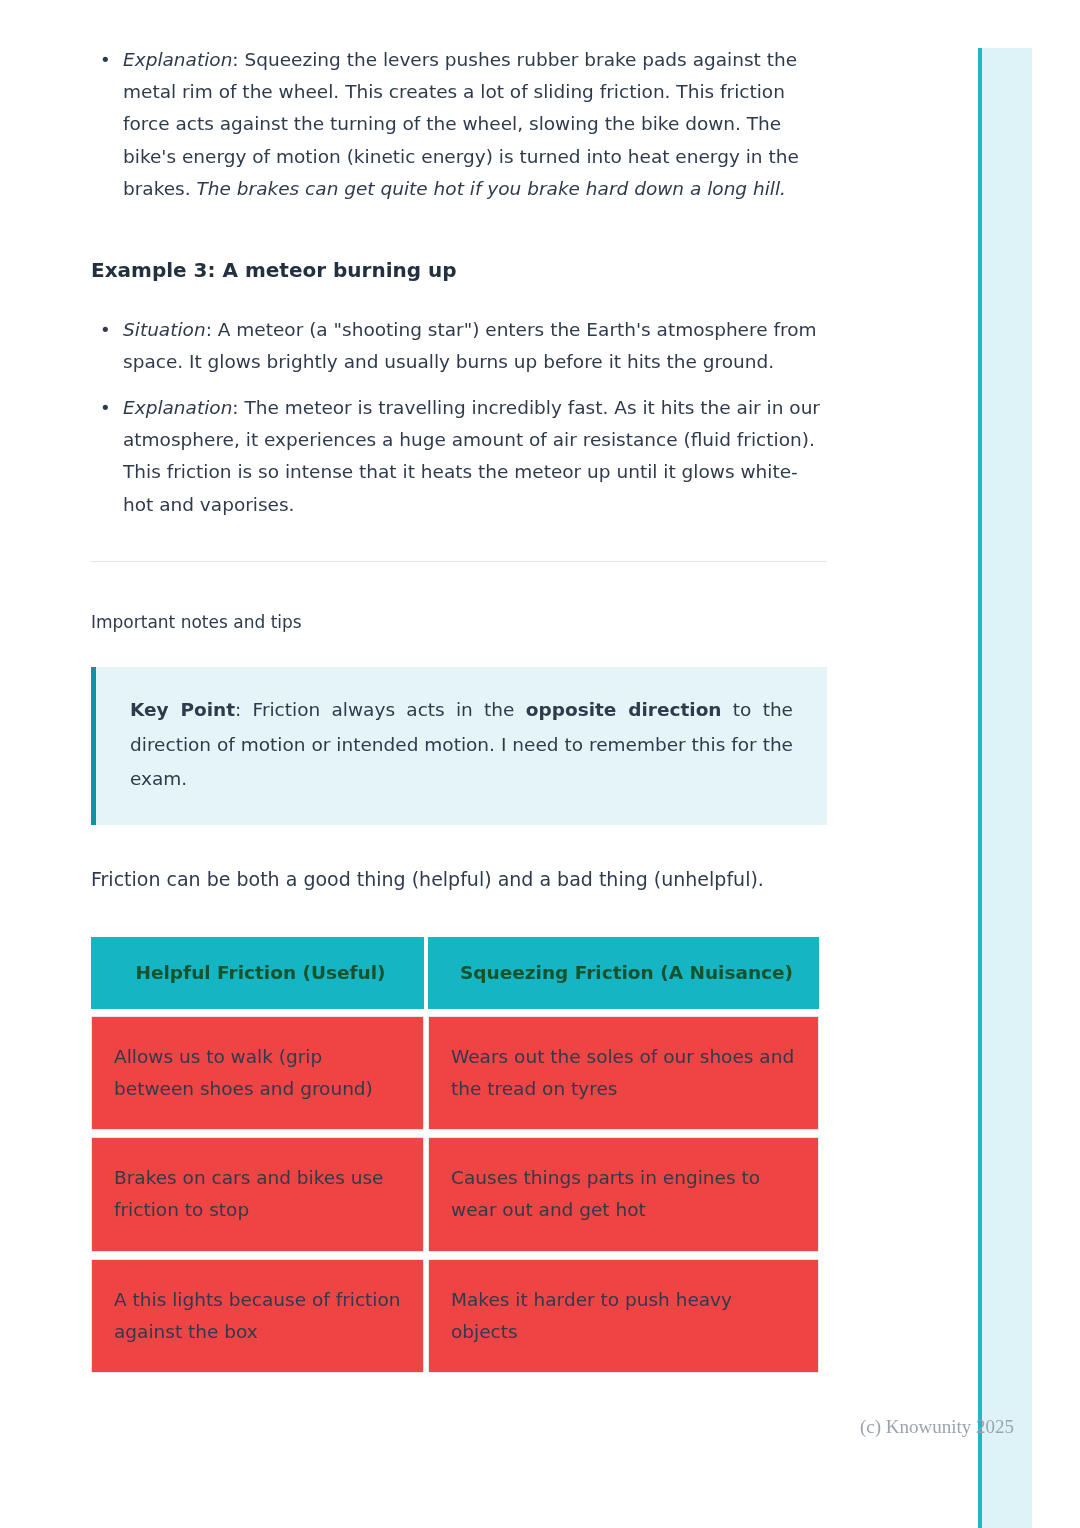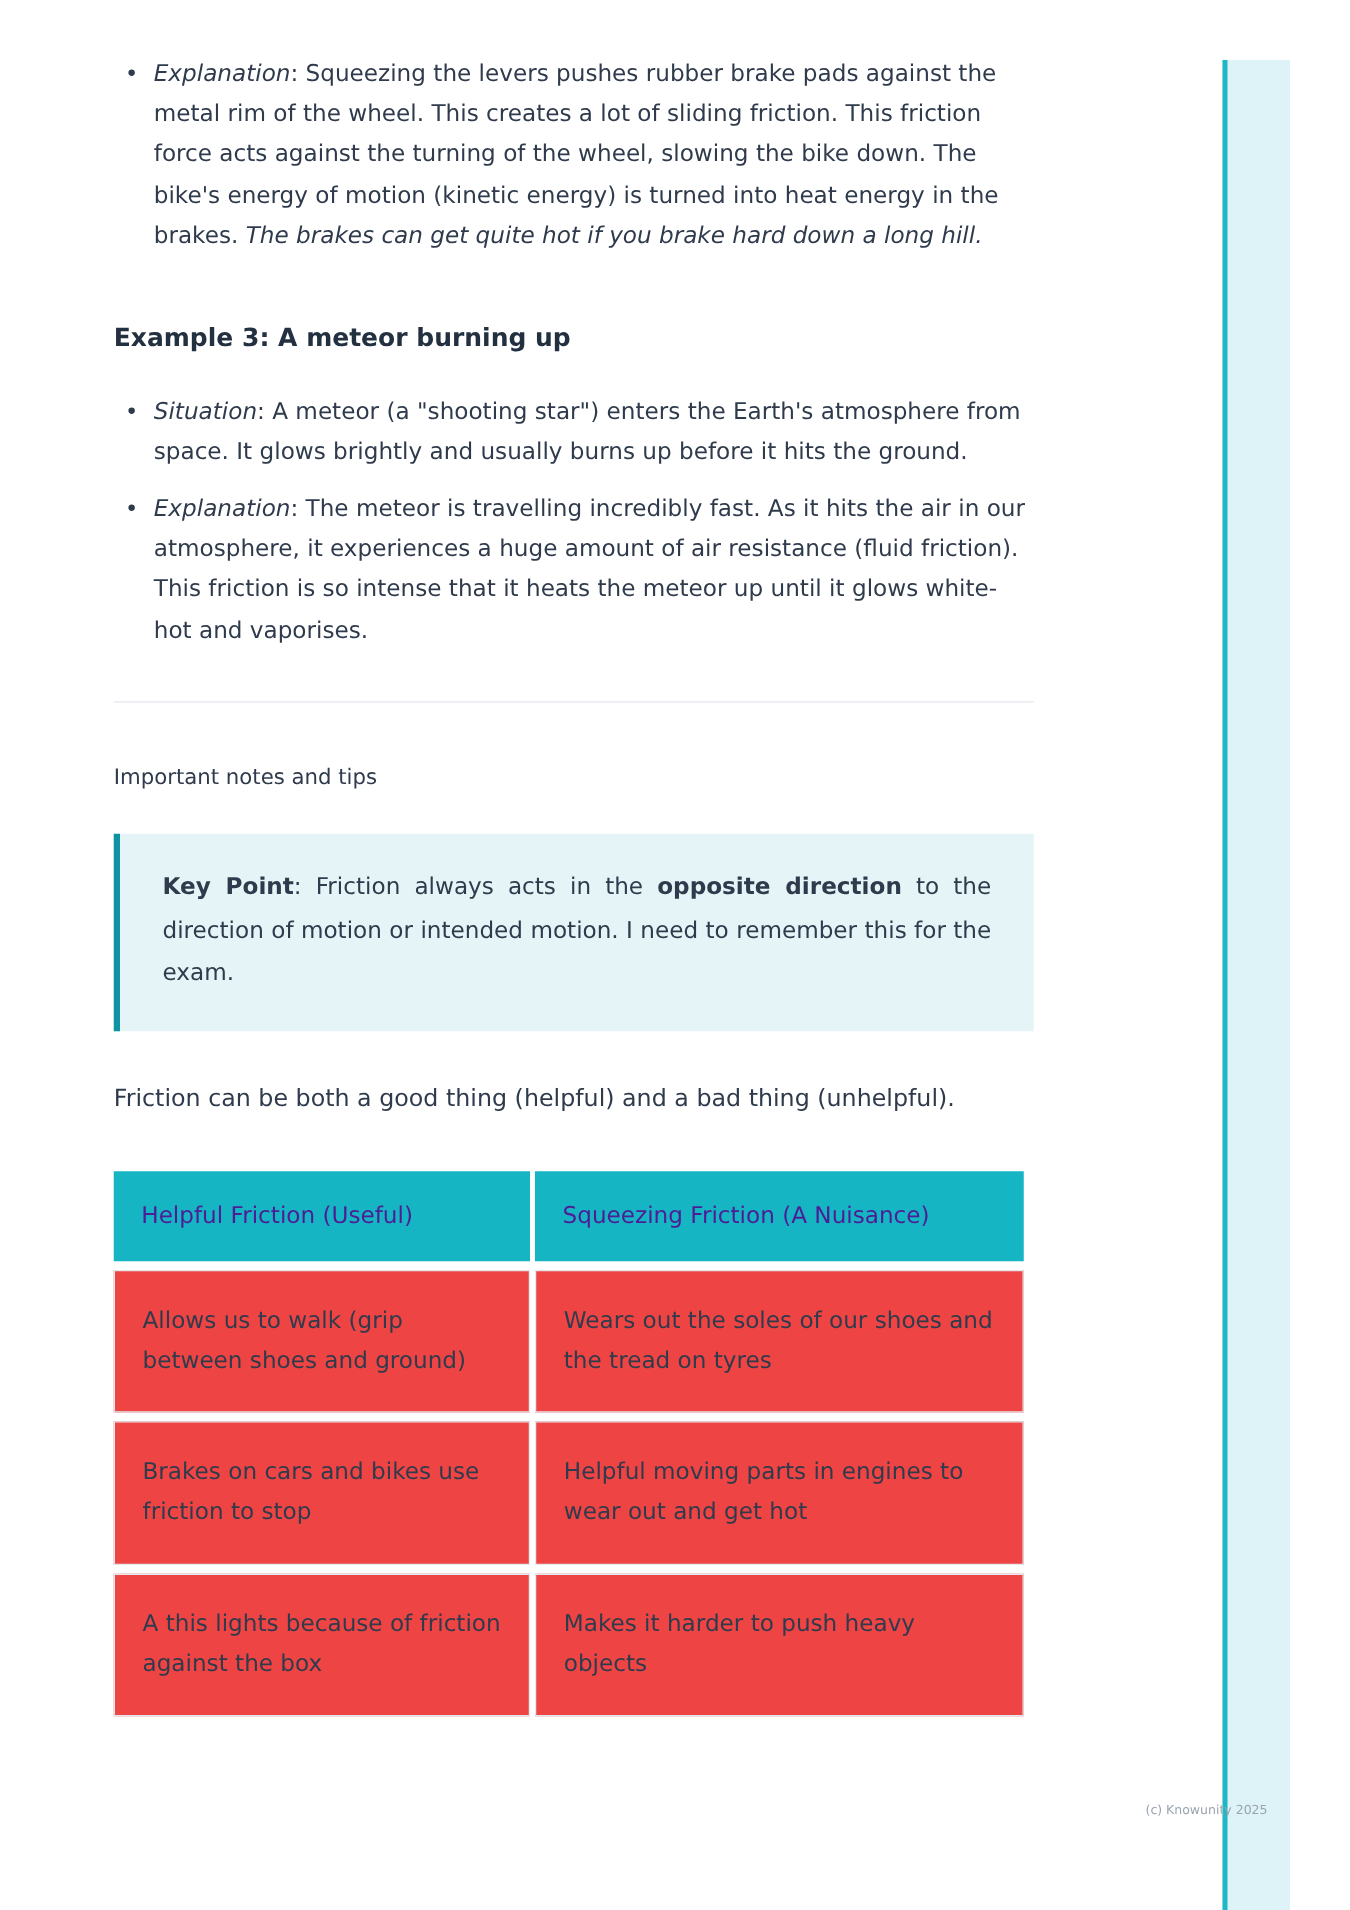--- a/index.html
+++ b/index.html
@@ -88,44 +88,45 @@
   }
   table.friction-table{
     margin-top:34px;
     width:100%;
     border-collapse:separate;
     border-spacing:4px 7px;
     margin-left:-4px;
   }
   table.friction-table th{
     background:var(--accent-teal);
-    color:#4c1d95;
-    font-weight:400;
+    color:#14532d;
+    font-weight:700;
     font-size:18.5px;
-    text-align:left;
+    text-align:center;
     padding:20px 16px 20px 22px;
     vertical-align:middle;
   }
   table.friction-table th.col-helpful{width:46%;}
   table.friction-table th.col-unhelpful{width:54%;}
   table.friction-table td{
     background:#ef4444;
     border:1px solid var(--table-border);
     padding:24px 18px 24px 22px;
     font-size:18.5px;
     line-height:1.74;
     vertical-align:middle;
   }
   .copyright{
     position:absolute;
     right:66px;
-    bottom:74px;
+    bottom:90px;
     z-index:3;
-    font-size:10px;
+    font-size:19px;
     color:var(--muted);
+    font-family:Liberation Serif, serif;
   }
 </style>
 </head>
 <body>
 
 <div class="page">
 
   <div class="side-strip"></div>
 
   <main class="content">
@@ -167,21 +168,21 @@
           <th class="col-unhelpful">Squeezing Friction (A Nuisance)</th>
         </tr>
       </thead>
       <tbody>
         <tr>
           <td>Allows us to walk (grip between shoes and ground)</td>
           <td>Wears out the soles of our shoes and the tread on tyres</td>
         </tr>
         <tr>
           <td>Brakes on cars and bikes use friction to stop</td>
-          <td>Helpful moving parts in engines to wear out and get hot</td>
+          <td>Causes things parts in engines to wear out and get hot</td>
         </tr>
         <tr>
           <td>A this lights because of friction against the box</td>
           <td>Makes it harder to push heavy objects</td>
         </tr>
       </tbody>
     </table>
 
   </main>
 

